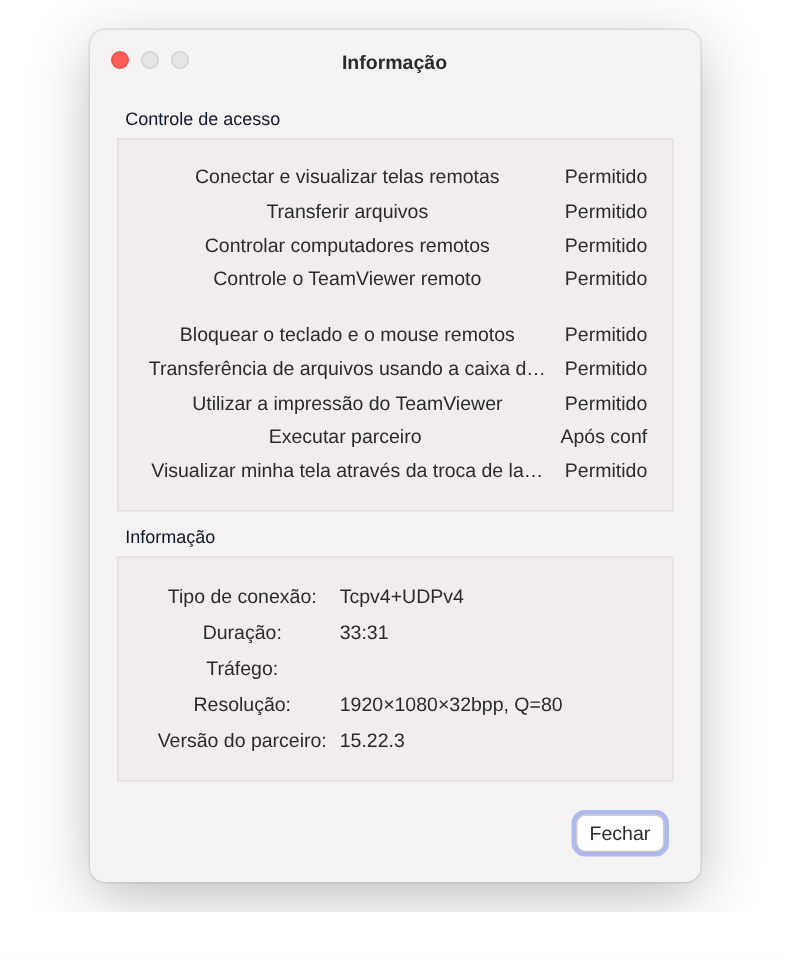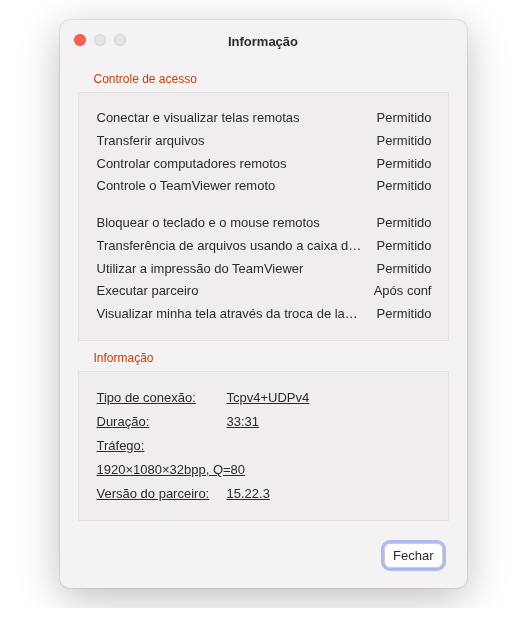--- a/index.html
+++ b/index.html
@@ -45,29 +45,30 @@
       text-align: center;
       font-size: 13px;
       font-weight: 600;
       color: #2b2b2b;
     }
     .section {
       margin: 10px 18px 0 18px;
     }
     .section-label {
       font-size: 12px;
-      color: #c2410c;
+      color: #0f172a;
       margin-bottom: 6px;
-      margin-left: 16px;
+      margin-left: 6px;
     }
     .panel {
       background: #f1edee;
       border: 1px solid #e4dfe0;
       border-radius: 0;
       padding: 14px 16px 14px 18px;
+      text-align: center;
     }
     .row {
       display: flex;
       justify-content: space-between;
       align-items: baseline;
       font-size: 13px;
       color: #2b2b2b;
       line-height: 1.75;
       gap: 10px;
     }
@@ -81,21 +82,20 @@
       white-space: nowrap;
     }
     .gap {
       height: 14px;
     }
     .info-row {
       display: flex;
       font-size: 13px;
       color: #2b2b2b;
       line-height: 1.85;
-      text-decoration: underline;
     }
     .info-row .ilabel {
       width: 130px;
     }
     .footer {
       display: flex;
       justify-content: flex-end;
       margin: 22px 24px 0 24px;
     }
     .btn {
@@ -175,20 +175,21 @@
         <span>Tcpv4+UDPv4</span>
       </div>
       <div class="info-row">
         <span class="ilabel">Duração:</span>
         <span>33:31</span>
       </div>
       <div class="info-row">
         <span class="ilabel">Tráfego:</span>
       </div>
       <div class="info-row">
+        <span class="ilabel">Resolução:</span>
         <span>1920×1080×32bpp, Q=80</span>
       </div>
       <div class="info-row">
         <span class="ilabel">Versão do parceiro:</span>
         <span>15.22.3</span>
       </div>
     </div>
   </div>
 
   <div class="footer">

